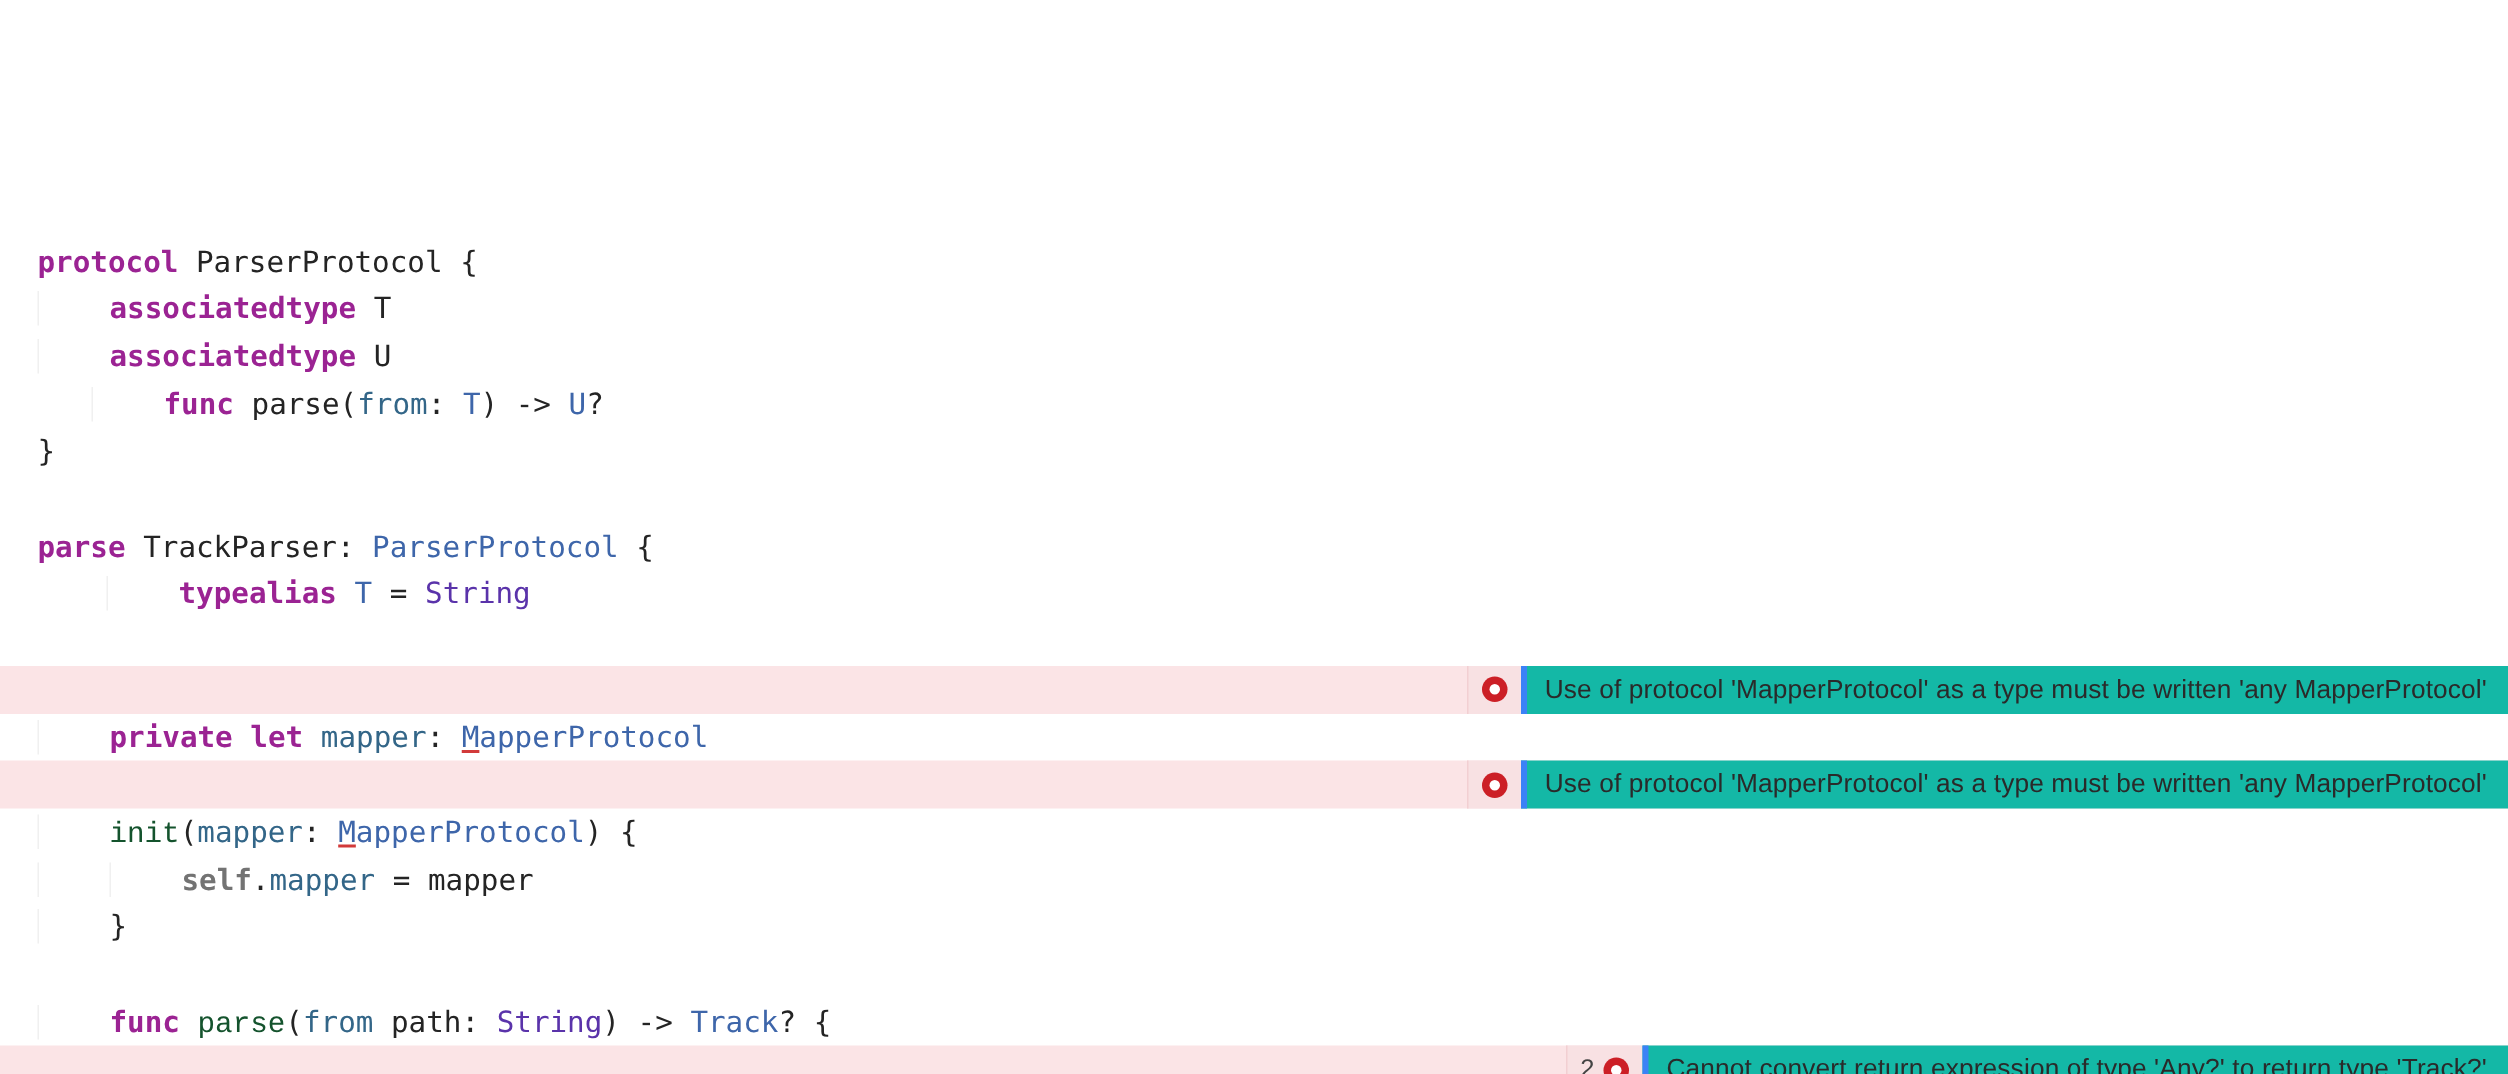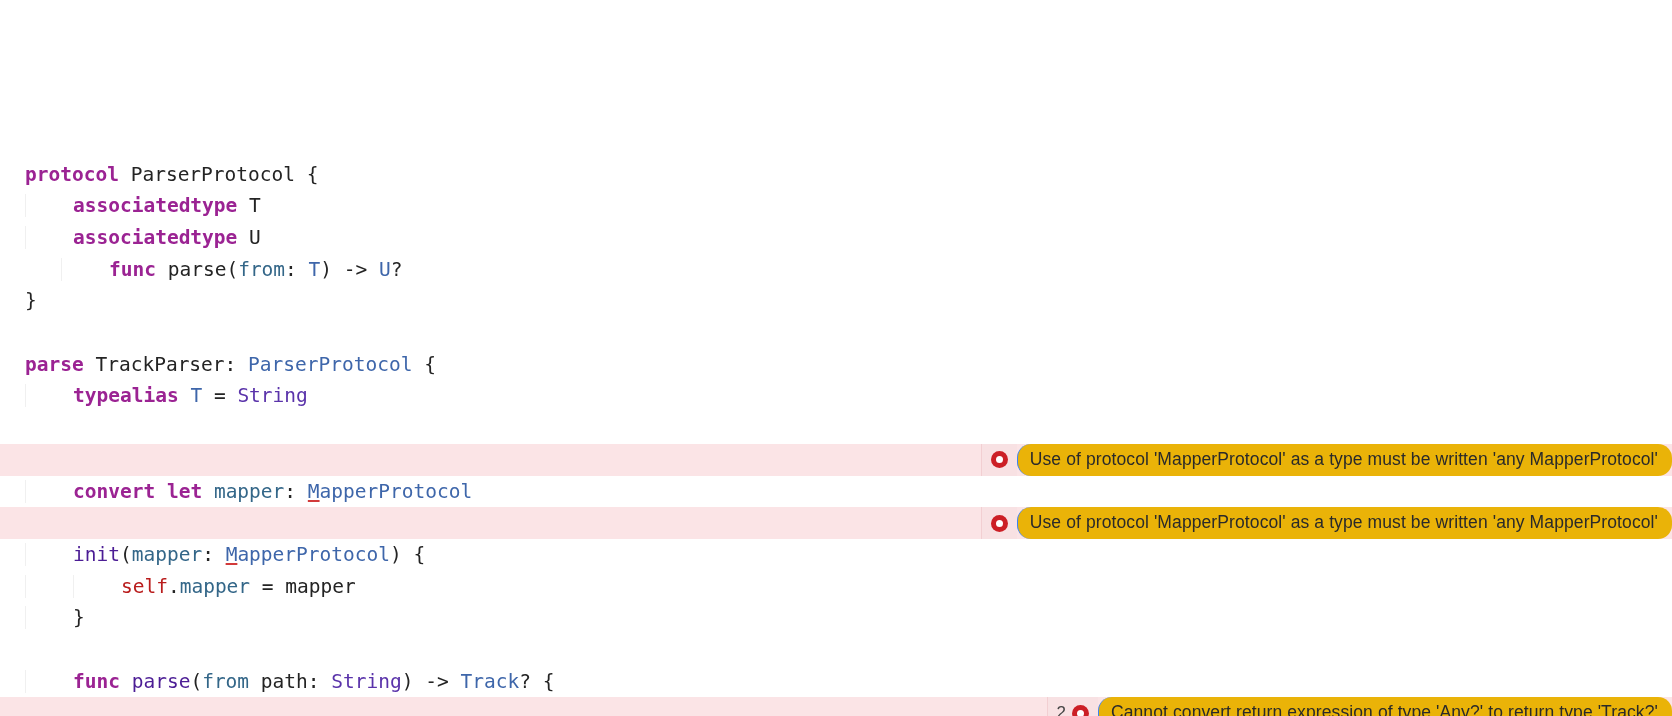--- a/index.html
+++ b/index.html
@@ -24,38 +24,38 @@
     font-size: 17.5px;
   }
   .badge {
     display: flex; align-items: center; justify-content: center;
     background: #f8e1e3; border-left: 1px solid #f2cfd2;
     padding: 0 9px; gap: 6px;
   }
   .badge .count { color: #444; font-size: 17px; font-family: -apple-system, Arial, sans-serif; }
   .msg {
     display: flex; align-items: center;
-    background: #eab308; border-left: 1px solid #3b82f6;
+    background: #14b8a6; border-left: 4px solid #3b82f6;
     padding: 0 14px 0 12px;
-    color: #2a2a2a; letter-spacing: 0.1px; border-radius: 14px;
+    color: #2a2a2a; letter-spacing: 0.1px;
   }
   .dot-outer {
     width: 17px; height: 17px; border-radius: 50%;
     background: #cc1f26; display: flex; align-items: center; justify-content: center;
   }
   .dot-inner {
     width: 7px; height: 7px; border-radius: 50%; background: #fff;
   }
 
   .kw-decl   { color: #9b2393; font-weight: 600; }
   .kw-flow   { color: #9b2393; font-weight: 600; }
-  .kw-self   { color: #b91c1c; font-weight: 400; }
+  .kw-self   { color: #737373; font-weight: 700; }
   .id-type   { color: #3e66aa; }
   .id-member { color: #336688; }
-  .id-func   { color: #4c1d95; }
+  .id-func   { color: #14532d; font-family: Liberation Mono, monospace; }
   .id-param  { color: #336688; }
   .id-stdtype{ color: #5a33aa; }
   .plain     { color: #242424; }
   .mark      { text-decoration: underline; text-decoration-color: #d23a3a; text-decoration-style: solid; text-decoration-thickness: 1.5px; text-underline-offset: 2px; }
 </style>
 </head>
 <body>
 
 
 
@@ -80,29 +80,29 @@
   <div class="line" style="top:126.8px;">
     <span class="line-text"><span class="plain">}</span></span>
   </div>
 
   <div class="line" style="top:158.5px;"></div>
 
   <div class="line" style="top:190.2px;">
     <span class="line-text"><span class="kw-decl">parse</span><span class="plain"> </span><span class="plain">TrackParser</span><span class="plain">: </span><span class="id-type">ParserProtocol</span><span class="plain"> {</span></span>
   </div>
 
-  <div class="line" style="top:221.9px;">
+  <div class="line" style="top:221.9px;margin-left:46px;">
     <span class="line-text"><span class="plain ind">    </span><span class="kw-decl">typealias</span><span class="plain"> </span><span class="id-type">T</span><span class="plain"> = </span><span class="id-stdtype">String</span></span>
   </div>
 
 
   <div class="line" style="top:285.3px;"></div>
 
   <div class="line hl-error" style="top:317px;">
-    <span class="line-text"><span class="plain ind">    </span><span class="kw-decl">convert</span><span class="plain"> </span><span class="kw-decl">let</span><span class="plain"> </span><span class="id-member">mapper</span><span class="plain">: </span><span class="id-type"><span class="mark">M</span><span>apperProtocol</span></span></span>
+    <span class="line-text"><span class="plain ind">    </span><span class="kw-decl">private</span><span class="plain"> </span><span class="kw-decl">let</span><span class="plain"> </span><span class="id-member">mapper</span><span class="plain">: </span><span class="id-type"><span class="mark">M</span><span>apperProtocol</span></span></span>
     <div class="overlay" style="top:0;">
       <div class="badge">
         <span class="dot-outer"><span class="dot-inner"></span></span>
       </div>
       <div class="msg">Use of protocol 'MapperProtocol' as a type must be written 'any MapperProtocol'</div>
     </div>
   </div>
 
   <div class="line" style="top:348.7px;"></div>
 

